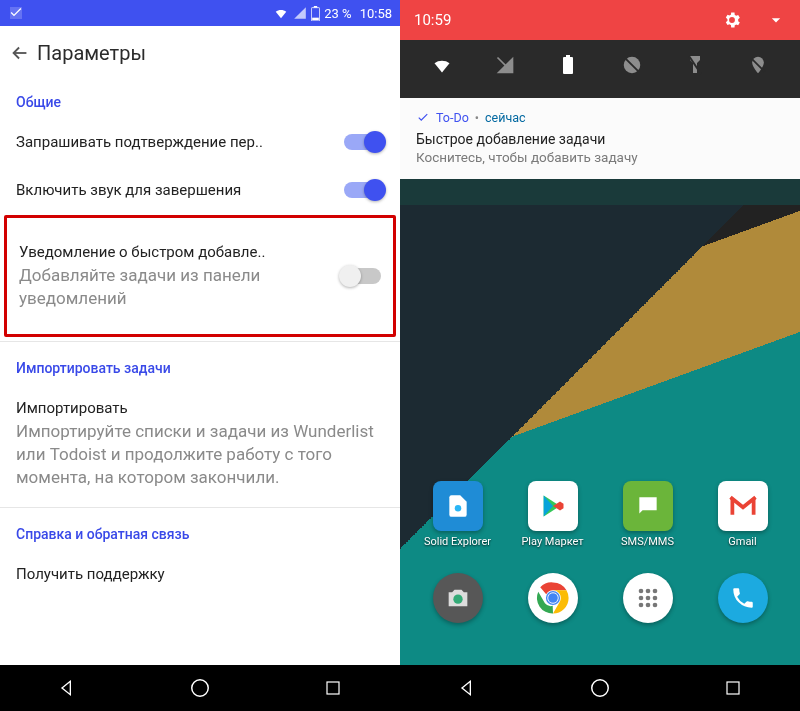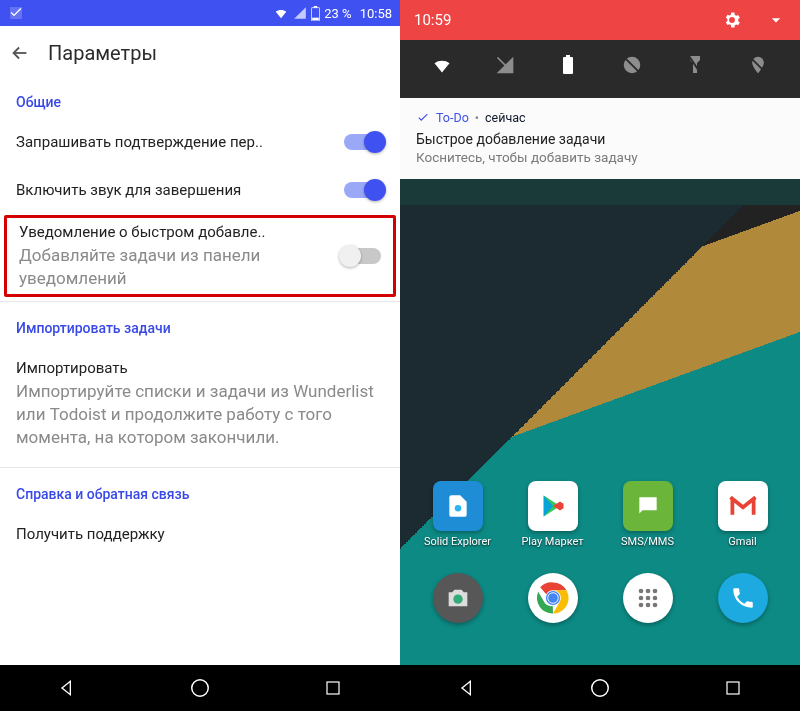--- a/index.html
+++ b/index.html
@@ -26,21 +26,21 @@
     font-size: 13px;
     justify-content: space-between;
   }
   .sb-left-icons { display: flex; align-items: center; gap: 6px; }
   .sb-right-icons { display: flex; align-items: center; gap: 4px; }
   .appbar {
     height: 54px;
     display: flex;
     align-items: center;
     padding: 0 8px;
-    gap: 16px;
+    gap: 5px;
   }
   .appbar .back-arrow { width: 24px; height: 24px; display:flex; align-items:center; justify-content:center; color:#444; }
   .appbar-title { font-size: 20px; color: #2b2b2b; font-weight: 400; }
   .section-header {
     color: #3949e8;
     font-size: 14px;
     padding: 14px 16px 8px;
     font-weight: 500;
   }
   .setting-row {
@@ -62,21 +62,21 @@
   }
   .toggle.on { background: #9aa8f7; }
   .toggle.on .knob { right: -2px; background: #3f51f0; }
   .toggle.off { background: #c8c8c8; }
   .toggle.off .knob { left: -2px; background: #f0f0f0; }
   .highlight-box {
     border: 3px solid #d20000;
     border-radius: 2px;
     margin: 0 4px;
   }
-  .highlight-box .setting-row { padding: 4px 12px; }
+  .highlight-box .setting-row { padding: 24px 12px; }
   .navbar {
     position: absolute; bottom: 0; left: 0; right: 0;
     height: 46px; background: #000;
     display: flex; align-items: center; justify-content: space-around;
   }
   .navbar .nbtn { width: 22px; height: 22px; color: #fff; display:flex; align-items:center; justify-content:center; }
 
   
   .notif-panel {
     background: #ef4444; color: #fff;
@@ -94,21 +94,21 @@
   }
   .qs-icon { width: 22px; height: 22px; color: #bdbdbd; display:flex; align-items:center; justify-content:center; }
   .qs-icon.active { color: #fff; }
   .notif-card {
     background: #fbfbfb; color: #222;
     padding: 12px 16px 14px;
   }
   .notif-head { display: flex; align-items: center; gap: 6px; font-size: 12.5px; margin-bottom: 6px;}
   .notif-app { color: #3f51f0; }
   .notif-dot { color: #888; }
-  .notif-when { color: #0f172a; }
+  .notif-when { color: #0369a1; }
   .notif-title { font-size: 14px; color: #222; margin-bottom: 2px; }
   .notif-body { font-size: 13.5px; color: #7a7a7a; }
 
   .wallpaper {
     position: absolute; left:0; right:0; top: 205px; bottom: 46px;
     background:
       linear-gradient(135deg, #1c2a32 0 40%, transparent 40%),
       linear-gradient(-20deg, #0d8a84 0 55%, #b08a3a 55% 75%, #222 75% 100%);
     overflow: hidden;
   }

